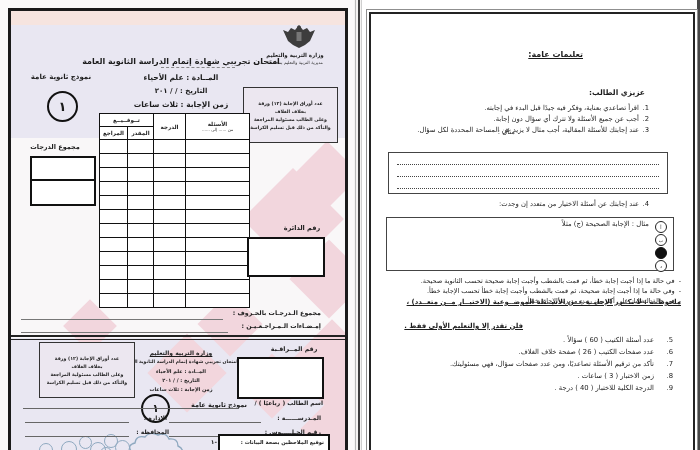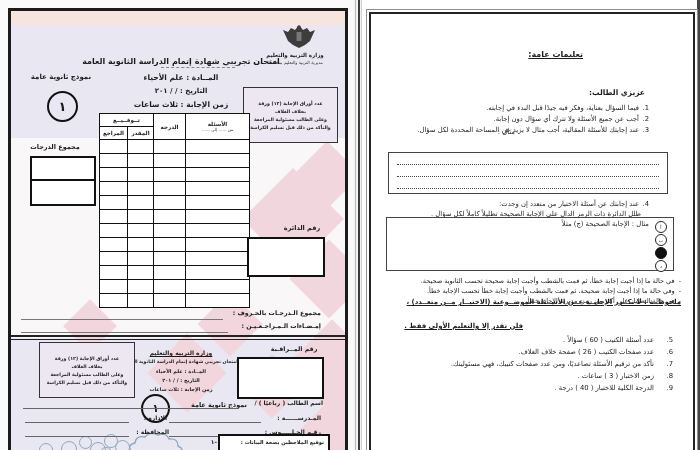--- a/index.html
+++ b/index.html
@@ -303,21 +303,21 @@
       </svg>
     </div>
   </div>
 
   <div class="rframe">
     <div class="rz r-head">تعليمات عامة:</div>
     <div class="rz r-sal">عزيزي الطالب:</div>
 
     <div class="rz ritem" style="top:90px;">
       <span class="num">1.</span>
-      <span>فيما السؤال بعناية، وفكر فيه جيدًا قبل البدء في إجابته.</span>
+      <span>اقرأ تصاعدي بعناية، وفكر فيه جيدًا قبل البدء في إجابته.</span>
     </div>
     <div class="rz ritem" style="top:101px;">
       <span class="num">2.</span>
       <span>أجب عن جميع الأسئلة ولا تترك أي سؤال دون إجابة.</span>
     </div>
     <div class="rz ritem" style="top:112px;">
       <span class="num">3.</span>
       <span>عند إجابتك للأسئلة المقالية، أجب مثال لا يزيد عن المساحة المحددة لكل سؤال.</span>
     </div>
 
@@ -326,21 +326,20 @@
     <div class="rz dotbox">
       <div class="dotline"></div>
       <div class="dotline"></div>
       <div class="dotline"></div>
     </div>
 
     <div class="rz ritem" style="top:186px;">
       <span class="num">4.</span>
       <span>عند إجابتك عن أسئلة الاختيار من متعدد إن وجدت:</span>
     </div>
-    <div class="rz" style="right:52px;top:196px;">ظلل الدائرة ذات الرمز الدال على الإجابة الصحيحة تظليلاً كاملاً لكل سؤال .</div>
     <div class="rz" style="right:44px;top:206px;">مثال : الإجابة الصحيحة (ج) مثلاً</div>
 
     <div class="mcqbox">
       <div class="opt" style="top:3px;">أ</div>
       <div class="opt" style="top:16px;">ب</div>
       <div class="opt filled" style="top:29px;"></div>
       <div class="opt" style="top:42px;">د</div>
     </div>
 
     <div class="rz rdash" style="top:263px;">
@@ -362,21 +361,21 @@
     <div class="rz ritem2" style="top:322px;">
       <span class="num">5.</span>
       <span>عدد أسئلة الكتيب (  60  ) سؤالاً .</span>
     </div>
     <div class="rz ritem2" style="top:334px;">
       <span class="num">6.</span>
       <span>عدد صفحات الكتيب ( 26 ) صفحة خلاف الغلاف.</span>
     </div>
     <div class="rz ritem2" style="top:346px;">
       <span class="num">7.</span>
-      <span>تأكد من ترقيم الأسئلة تصاعديًا، ومن عدد صفحات كتيبك، فهي مسئوليتك.</span>
+      <span>تأكد من ترقيم الأسئلة تصاعديًا، ومن عدد صفحات سؤال، فهي مسئوليتك.</span>
     </div>
     <div class="rz ritem2" style="top:358px;">
       <span class="num">8.</span>
       <span>زمن الاختبار (  3  ) ساعات .</span>
     </div>
     <div class="rz ritem2" style="top:370px;">
       <span class="num">9.</span>
       <span>الدرجة الكلية للاختبار (  40  )  درجة .</span>
     </div>
   </div>

